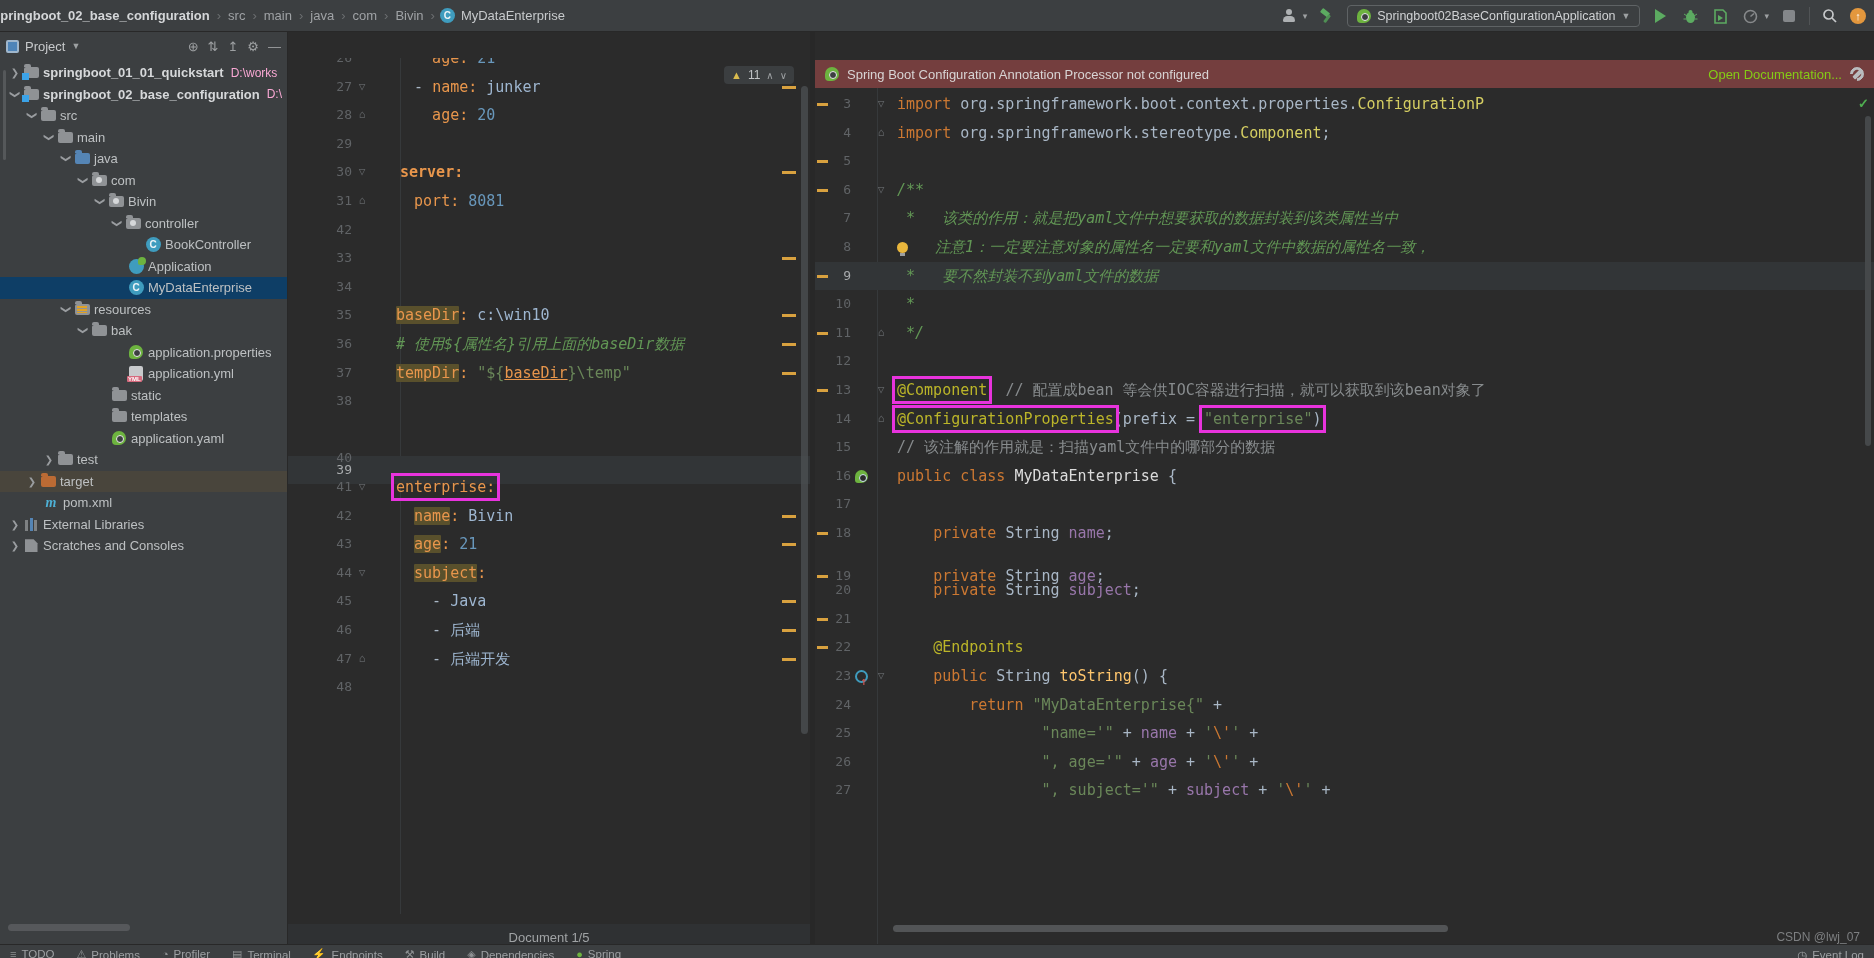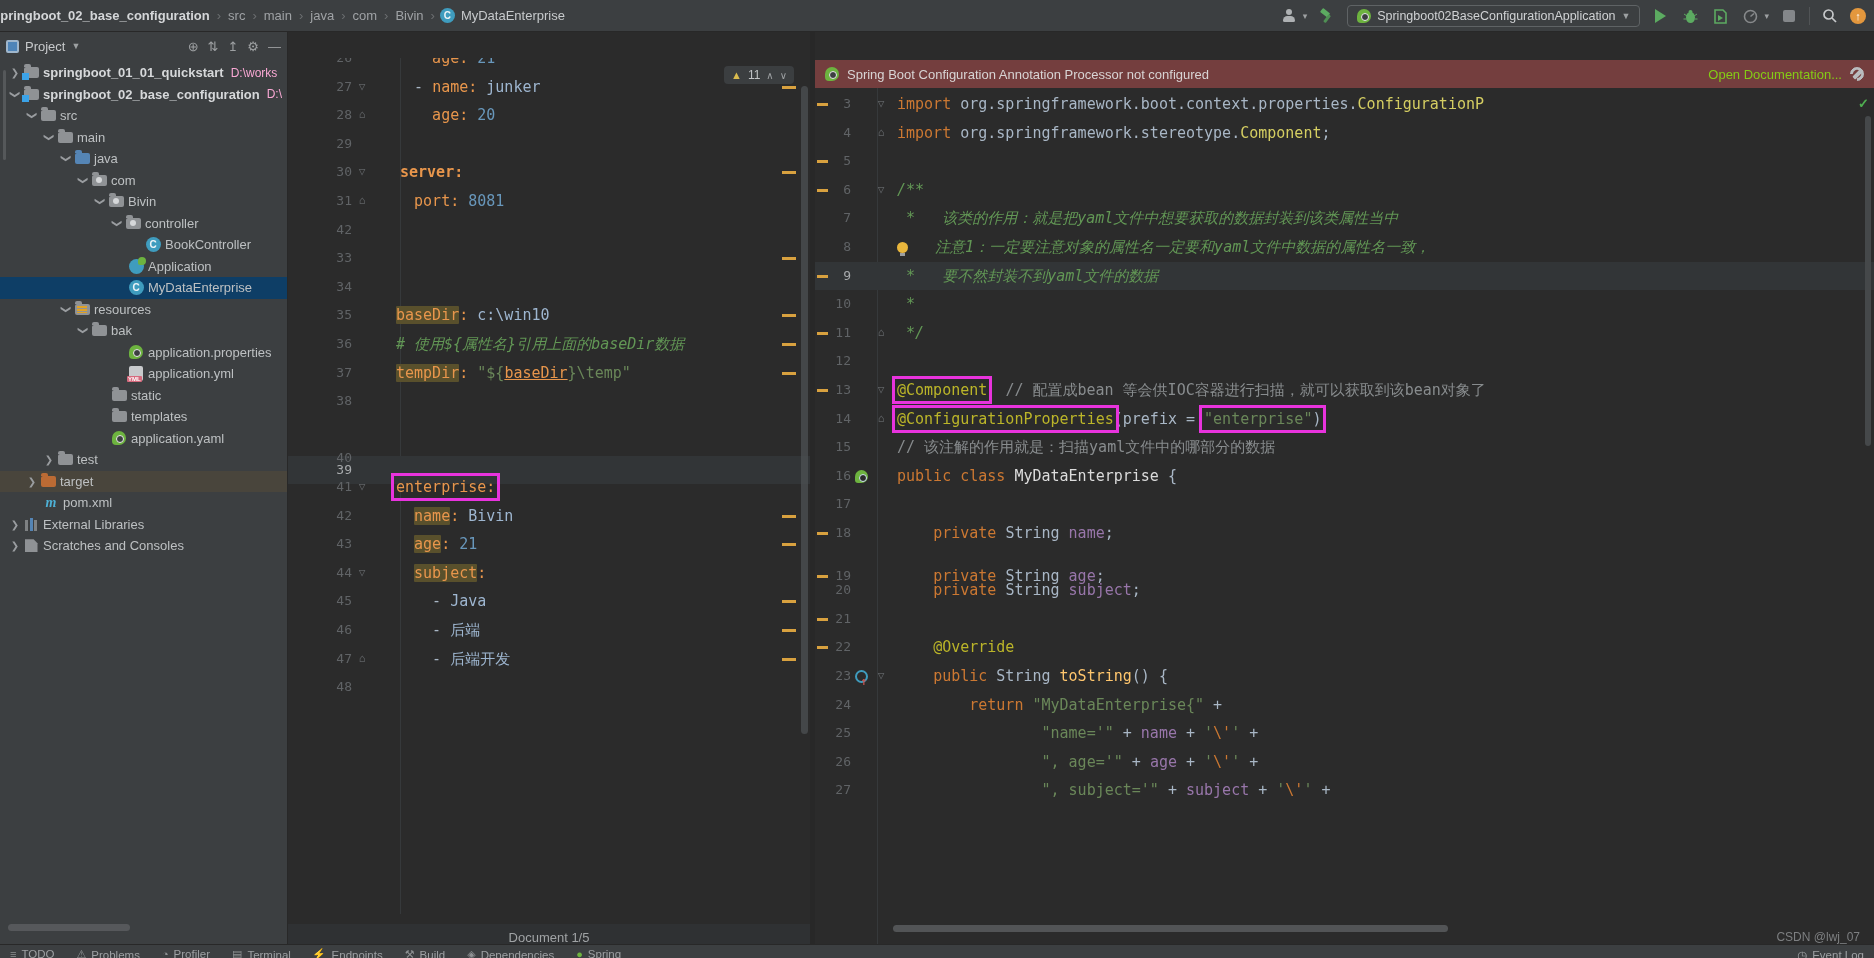--- a/index.html
+++ b/index.html
@@ -481,21 +481,21 @@
       <div class="line" style="top: 259.4px;"><span class="num" style="width: 36px;">12</span><span class="gslot"></span><span class="foldg"></span><span style="margin-left: 6px;"></span></div>
       <div class="line" style="top: 288px;"><span class="lmark"></span><span class="num" style="width: 36px;">13</span><span class="gslot"></span><span class="foldg">▽</span><span style="margin-left: 6px;"><span class="anno"><span class="t-a">@Component</span></span><span class="t-p">  </span><span class="t-c">// 配置成bean 等会供IOC容器进行扫描，就可以获取到该bean对象了</span></span></div>
       <div class="line" style="top: 316.6px;"><span class="num" style="width: 36px;">14</span><span class="gslot"></span><span class="foldg">⌂</span><span style="margin-left: 6px;"><span class="anno"><span class="t-a">@ConfigurationProperties</span></span><span class="t-p">(</span><span class="t-p">prefix </span><span class="t-p">= </span><span class="anno"><span class="t-s">"enterprise"</span><span class="t-p">)</span></span></span></div>
       <div class="line" style="top: 345.2px;"><span class="num" style="width: 36px;">15</span><span class="gslot"></span><span class="foldg"></span><span style="margin-left: 6px;"><span class="t-c">// 该注解的作用就是：扫描yaml文件中的哪部分的数据</span></span></div>
       <div class="line" style="top: 373.8px;"><span class="num" style="width: 36px;">16</span><span class="gslot"><span class="gicon-bean"></span></span><span class="foldg"></span><span style="margin-left: 6px;"><span class="t-kw">public </span><span class="t-kw">class </span><span class="t-w">MyDataEnterprise </span><span class="t-p">{</span></span></div>
       <div class="line" style="top: 402.4px;"><span class="num" style="width: 36px;">17</span><span class="gslot"></span><span class="foldg"></span><span style="margin-left: 6px;"></span></div>
       <div class="line" style="top: 431px;"><span class="lmark"></span><span class="num" style="width: 36px;">18</span><span class="gslot"></span><span class="foldg"></span><span style="margin-left: 6px;"><span class="t-p">    </span><span class="t-kw">private </span><span class="t-p">String </span><span class="t-f">name</span><span class="t-p">;</span></span></div>
       <div class="line" style="top: 474px;"><span class="lmark"></span><span class="num" style="width: 36px;">19</span><span class="gslot"></span><span class="foldg"></span><span style="margin-left: 6px;"><span class="t-p">    </span><span class="t-kw">private </span><span class="t-p">String </span><span class="t-f">age</span><span class="t-p">;</span></span></div>
       <div class="line" style="top: 488.2px;"><span class="num" style="width: 36px;">20</span><span class="gslot"></span><span class="foldg"></span><span style="margin-left: 6px;"><span class="t-p">    </span><span class="t-kw">private </span><span class="t-p">String </span><span class="t-f">subject</span><span class="t-p">;</span></span></div>
       <div class="line" style="top: 516.8px;"><span class="lmark"></span><span class="num" style="width: 36px;">21</span><span class="gslot"></span><span class="foldg"></span><span style="margin-left: 6px;"></span></div>
-      <div class="line" style="top: 545.4px;"><span class="lmark"></span><span class="num" style="width: 36px;">22</span><span class="gslot"></span><span class="foldg"></span><span style="margin-left: 6px;"><span class="t-p">    </span><span class="t-a">@Override</span></span></div>
+      <div class="line" style="top: 545.4px;"><span class="lmark"></span><span class="num" style="width: 36px;">22</span><span class="gslot"></span><span class="foldg"></span><span style="margin-left: 6px;"><span class="t-p">    </span><span class="t-a">@Endpoints</span></span></div>
       <div class="line" style="top: 574px;"><span class="num" style="width: 36px;">23</span><span class="gslot"><span class="gicon-ovr"></span></span><span class="foldg">▽</span><span style="margin-left: 6px;"><span class="t-p">    </span><span class="t-kw">public </span><span class="t-p">String </span><span class="t-m">toString</span><span class="t-p">() {</span></span></div>
       <div class="line" style="top: 602.6px;"><span class="num" style="width: 36px;">24</span><span class="gslot"></span><span class="foldg"></span><span style="margin-left: 6px;"><span class="t-p">        </span><span class="t-kw">return </span><span class="t-s">"MyDataEnterprise{"</span><span class="t-p"> +</span></span></div>
       <div class="line" style="top: 631.2px;"><span class="num" style="width: 36px;">25</span><span class="gslot"></span><span class="foldg"></span><span style="margin-left: 6px;"><span class="t-p">                </span><span class="t-s">"name='"</span><span class="t-p"> + </span><span class="t-f">name</span><span class="t-p"> + </span><span class="t-s">'</span><span class="t-e">\'</span><span class="t-s">'</span><span class="t-p"> +</span></span></div>
       <div class="line" style="top: 659.8px;"><span class="num" style="width: 36px;">26</span><span class="gslot"></span><span class="foldg"></span><span style="margin-left: 6px;"><span class="t-p">                </span><span class="t-s">", age='"</span><span class="t-p"> + </span><span class="t-f">age</span><span class="t-p"> + </span><span class="t-s">'</span><span class="t-e">\'</span><span class="t-s">'</span><span class="t-p"> +</span></span></div>
       <div class="line" style="top: 688.4px;"><span class="num" style="width: 36px;">27</span><span class="gslot"></span><span class="foldg"></span><span style="margin-left: 6px;"><span class="t-p">                </span><span class="t-s">", subject='"</span><span class="t-p"> + </span><span class="t-f">subject</span><span class="t-p"> + </span><span class="t-s">'</span><span class="t-e">\'</span><span class="t-s">'</span><span class="t-p"> +</span></span></div>
     </div>
   <div id="java-check">✓</div>
   <div id="java-vscroll"></div>
   <div id="java-hscroll"></div>
 </div>

